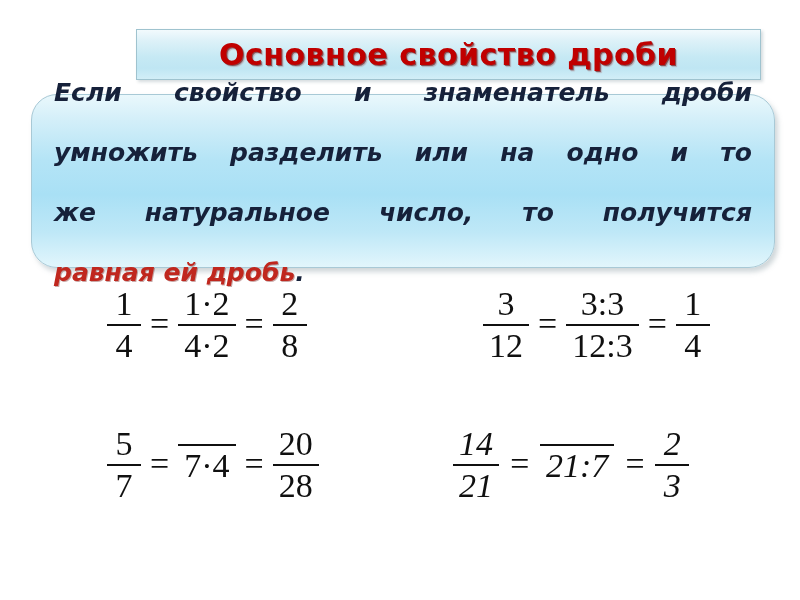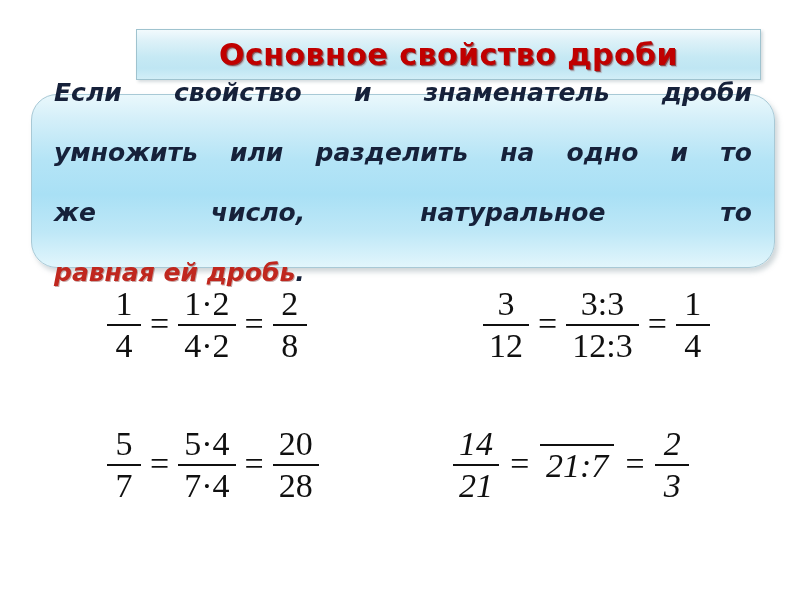--- a/index.html
+++ b/index.html
@@ -157,33 +157,34 @@
   <div class="statement-line">
     <span class="w">Если</span>
     <span class="w">свойство</span>
     <span class="w">и</span>
     <span class="w">знаменатель</span>
     <span class="w">дроби</span>
   </div>
 
   <div class="statement-line">
     <span class="w">умножить</span>
+    <span class="w">разделить</span>
     <span class="w">или</span>
-    <span class="w">разделить</span>
     <span class="w">на</span>
     <span class="w">одно</span>
     <span class="w">и</span>
     <span class="w">то</span>
   </div>
 
   <div class="statement-line">
     <span class="w">же</span>
+    <span class="w">натуральное</span>
     <span class="w">число,</span>
-    <span class="w">натуральное</span>
     <span class="w">то</span>
+    <span class="w">получится</span>
   </div>
 
   <div class="statement-line last">
     <span class="highlight-red">равная ей дробь</span><span class="period-black">.</span>
   </div>
 
 </div>
 
 <div id="equations">
 
@@ -228,21 +229,20 @@
   </div>
 
   <div class="eq-cell" id="eq-2">
     <span class="frac">
       <span class="num">5</span>
       <span class="bar"></span>
       <span class="den">7</span>
     </span>
     <span class="eq-sign">=</span>
     <span class="frac">
-      <span class="num">5·4</span>
       <span class="bar"></span>
       <span class="den">7·4</span>
     </span>
     <span class="eq-sign">=</span>
     <span class="frac">
       <span class="num">20</span>
       <span class="bar"></span>
       <span class="den">28</span>
     </span>
   </div>

